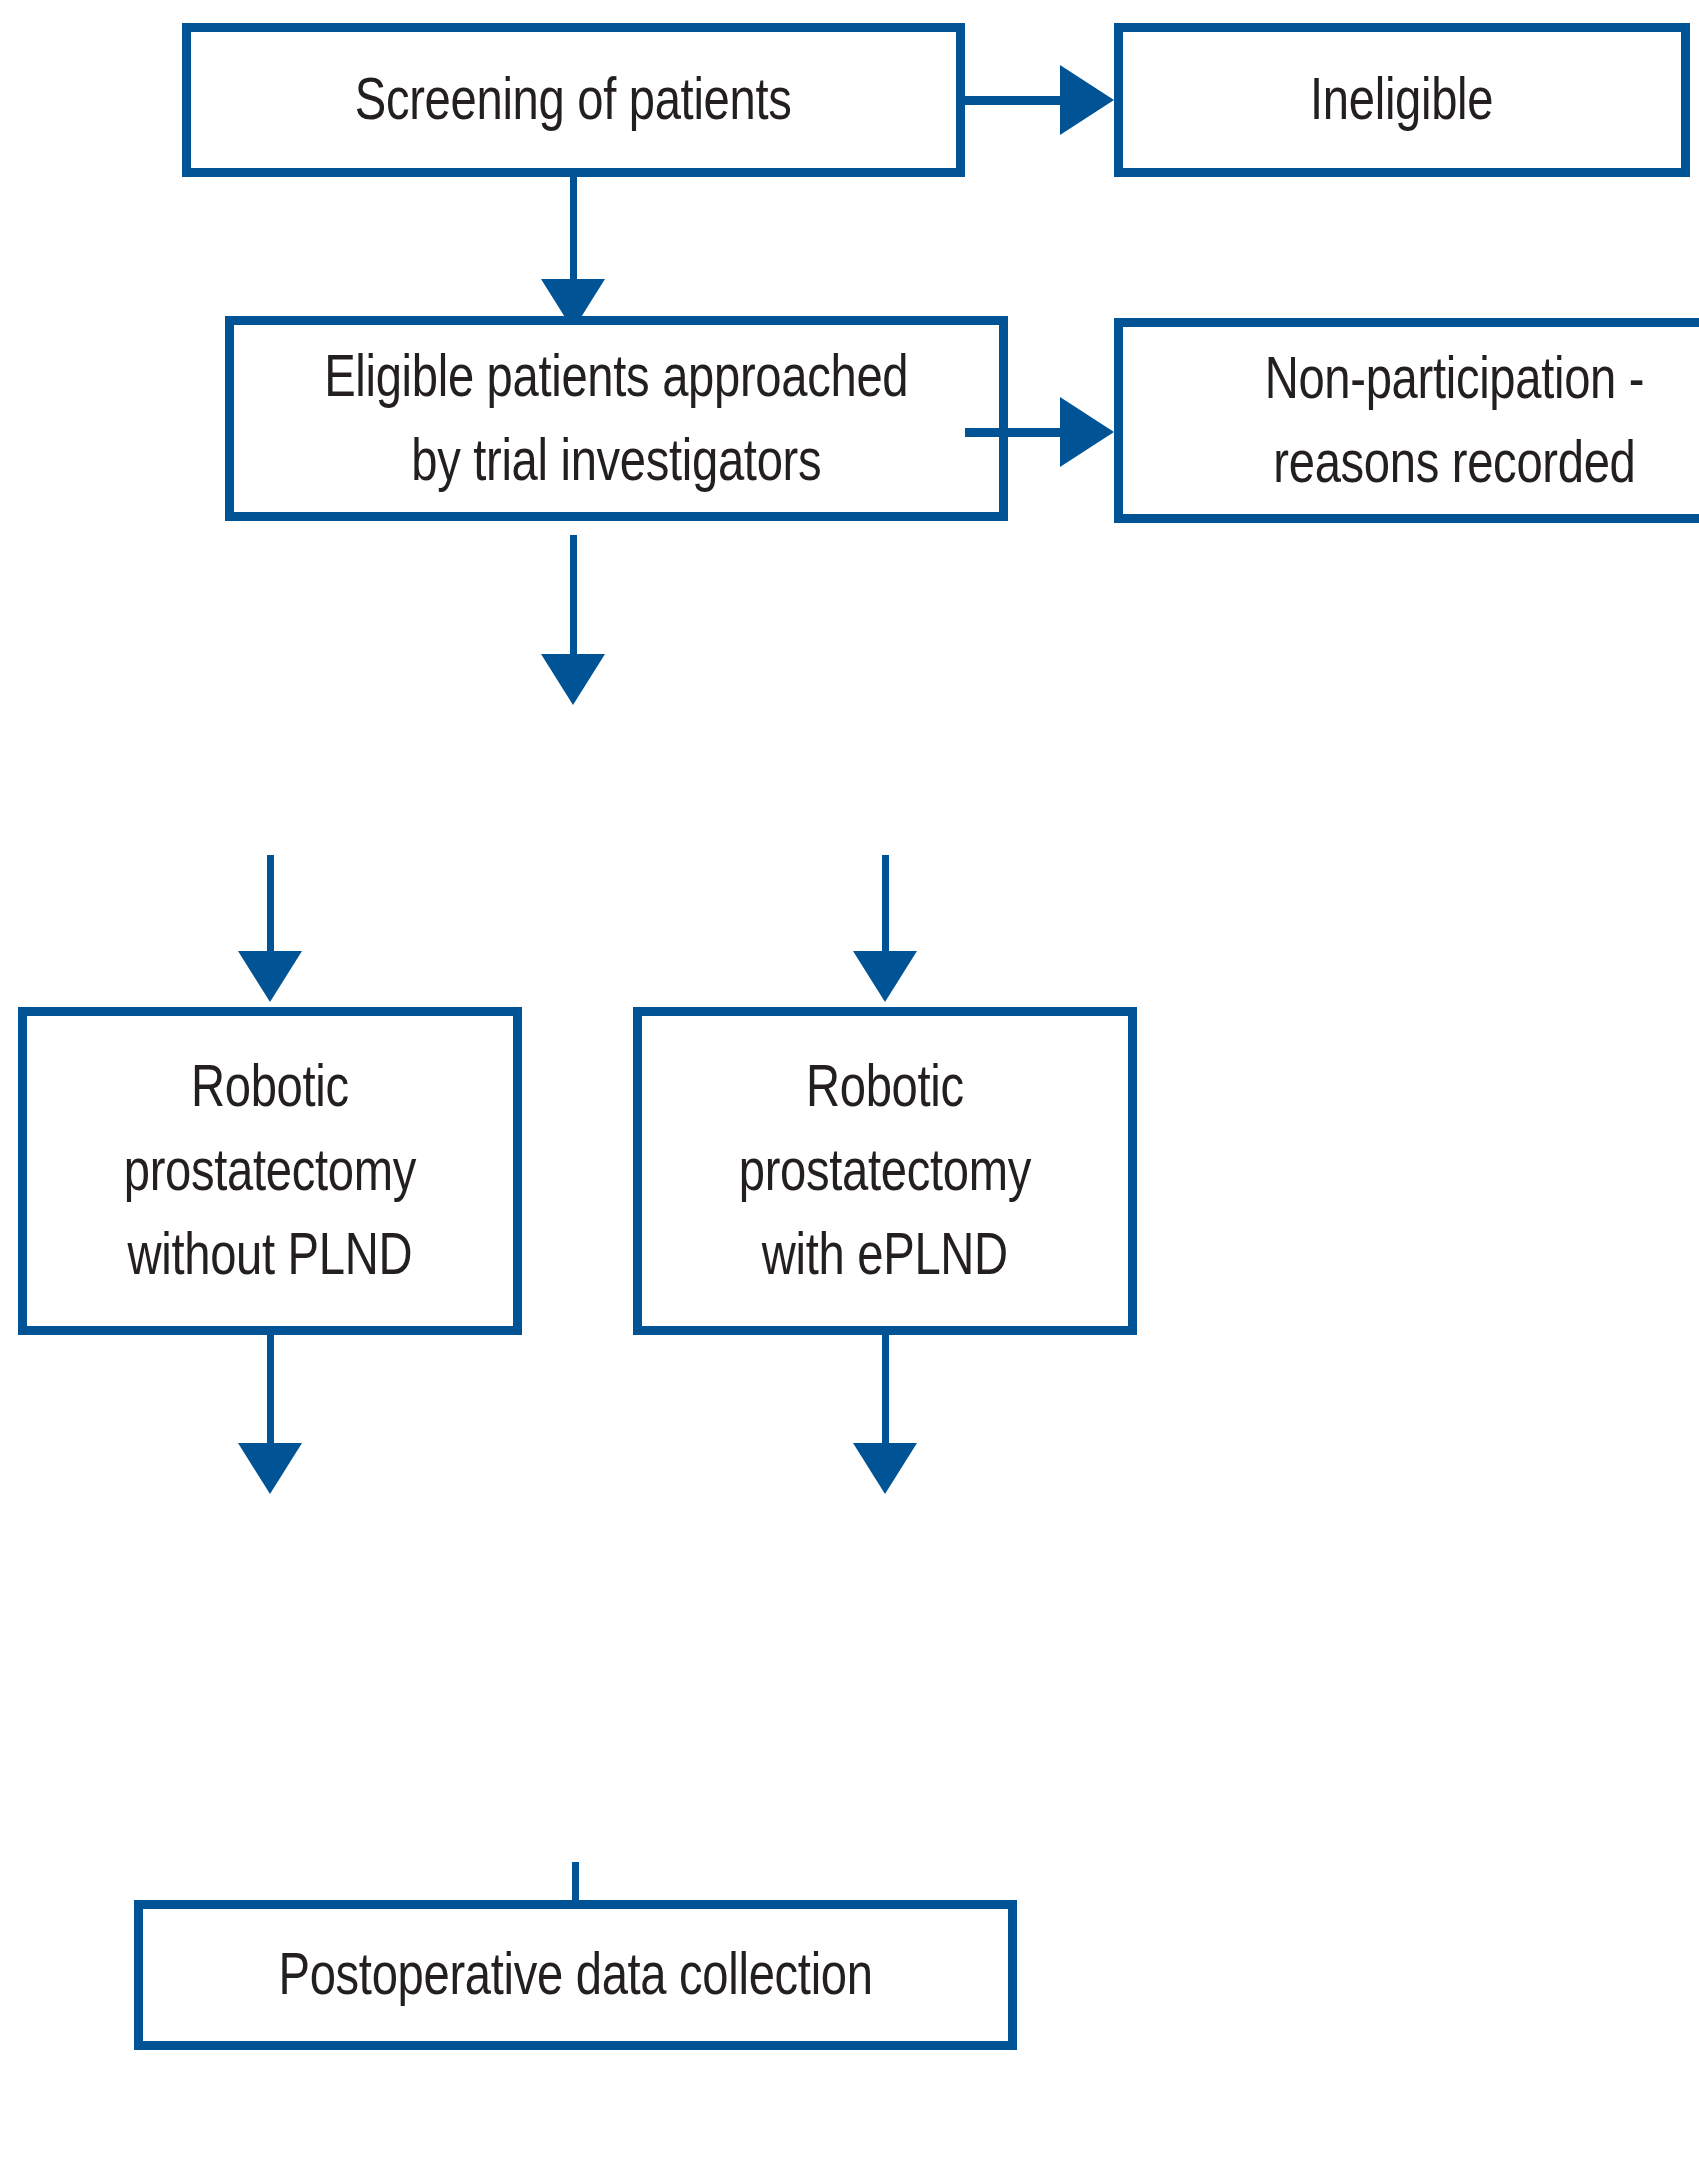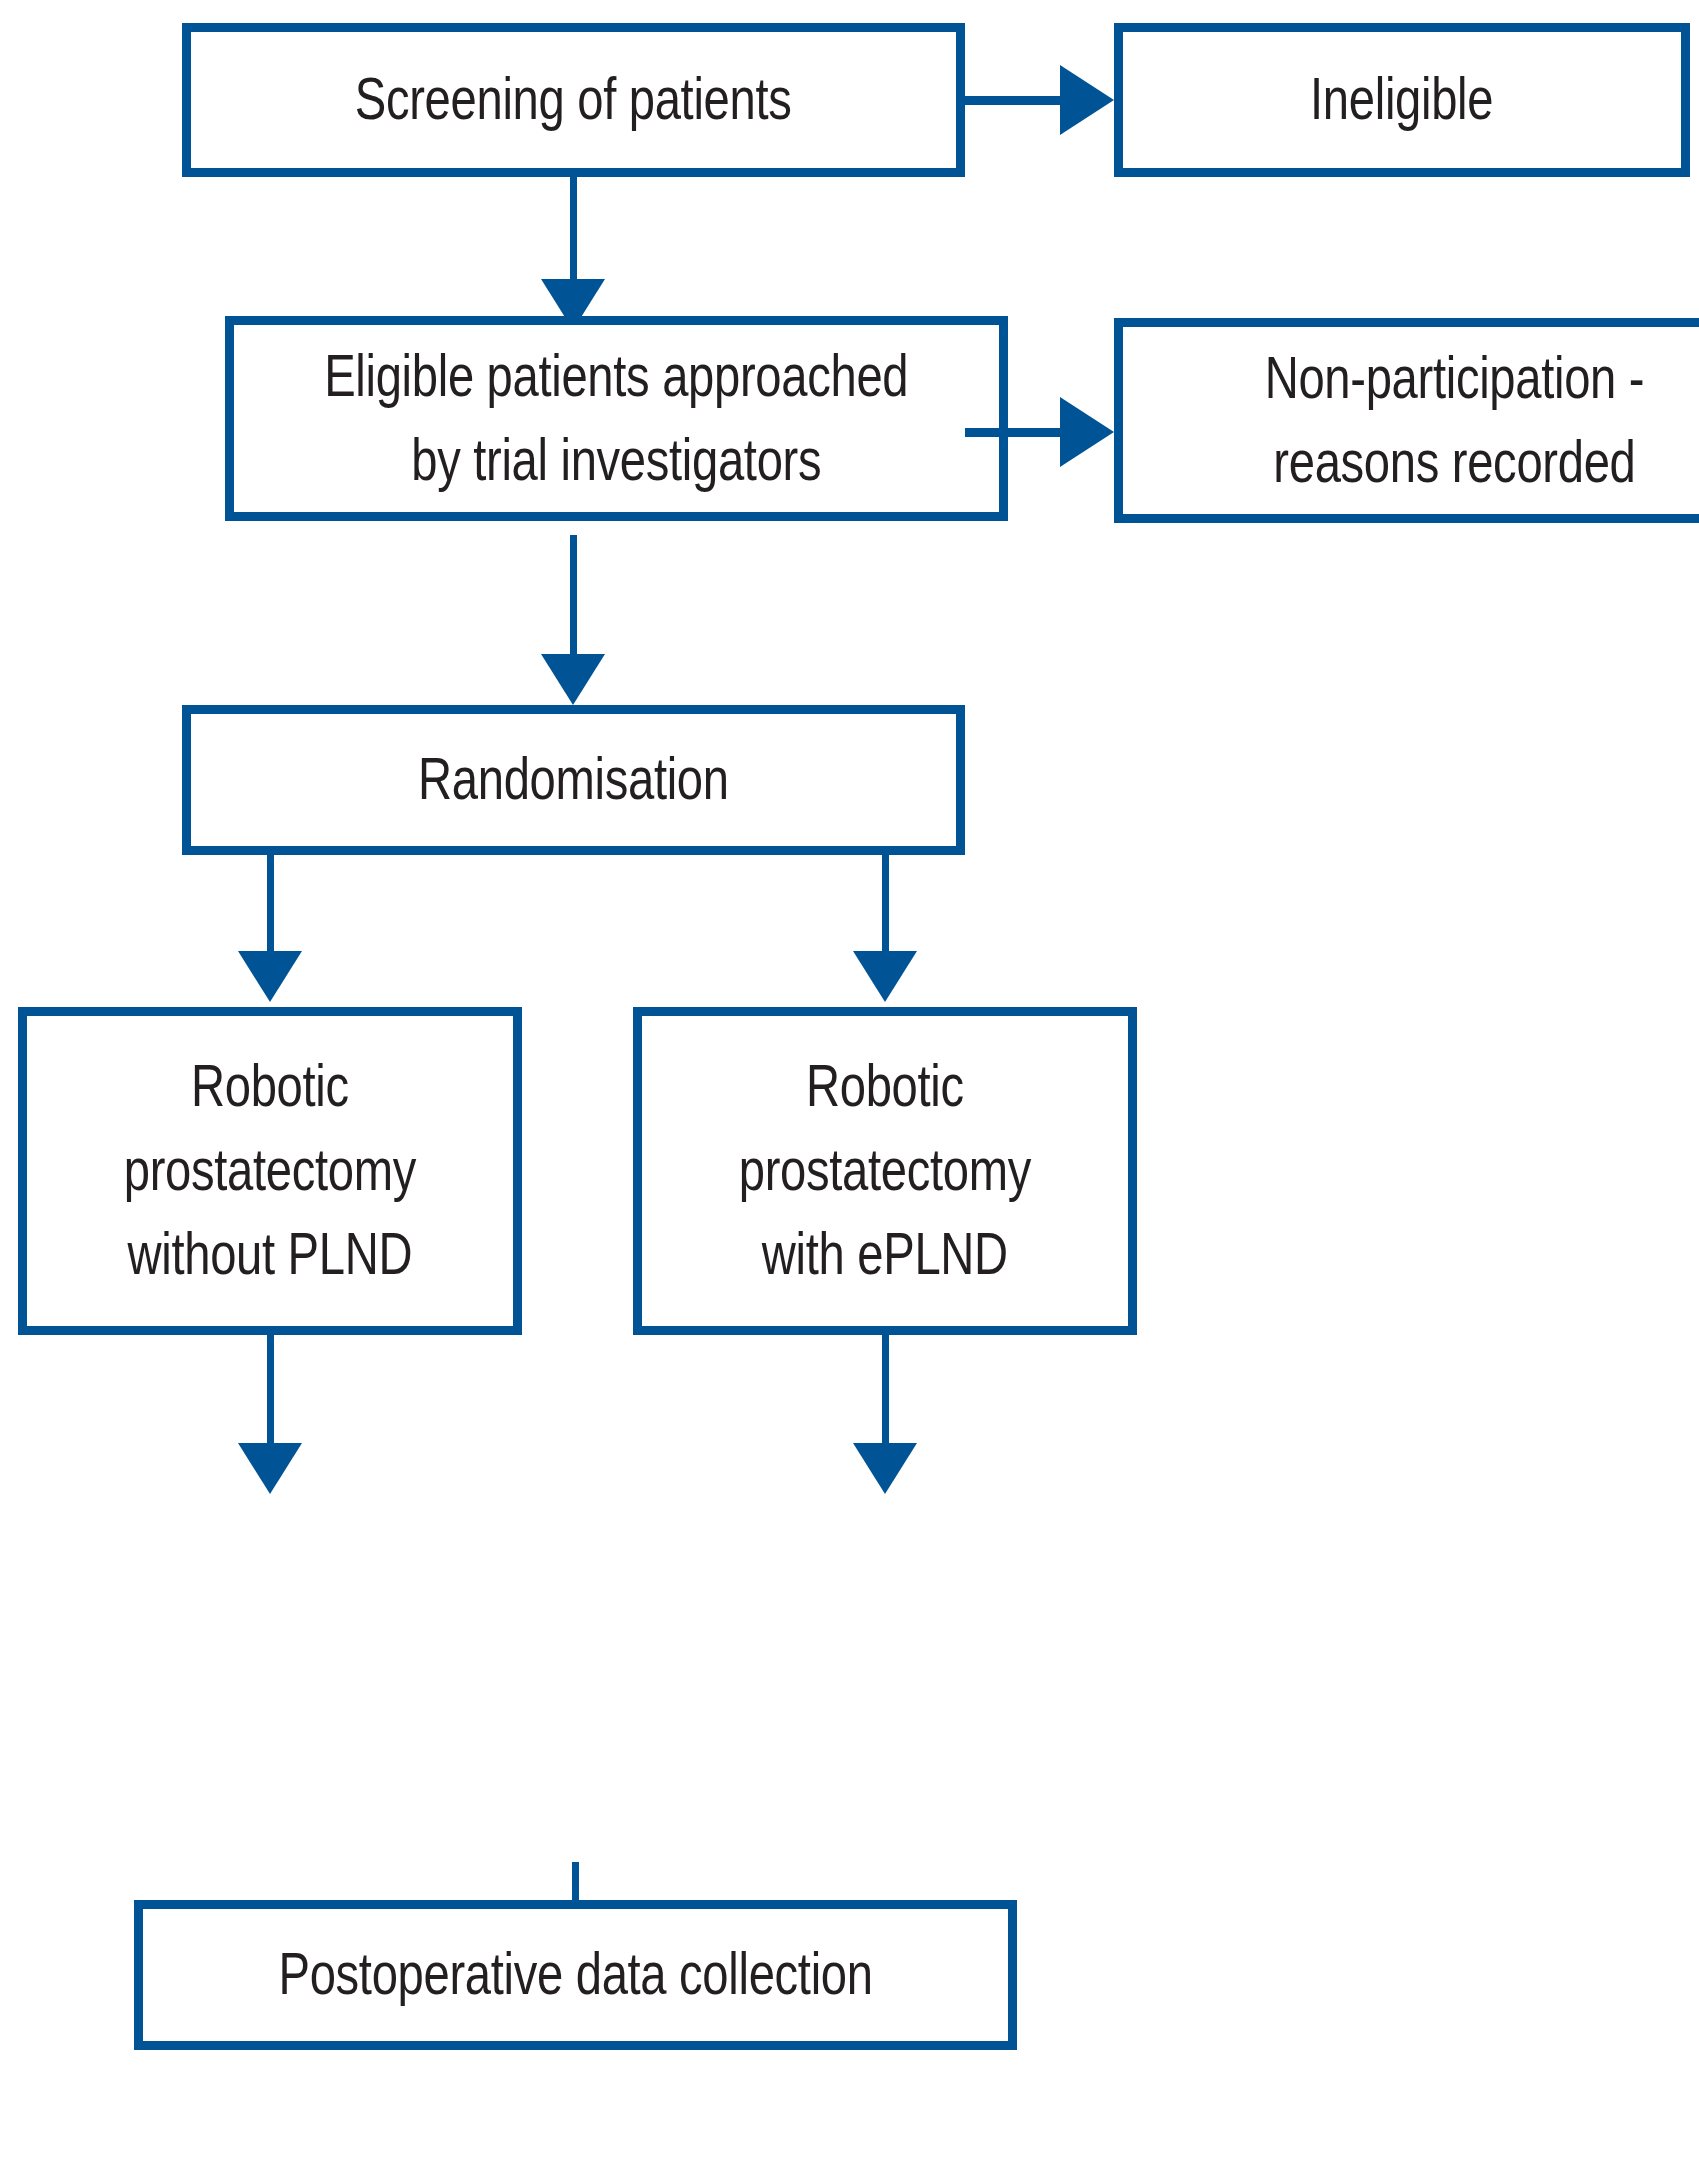--- a/index.html
+++ b/index.html
@@ -100,23 +100,20 @@
     <span class="label">Non-participation -
 reasons recorded</span>
   </div>
 
   <div class="hline" style="left:965px; top:428px; width:107px;"></div>
   <div class="arrow-right" style="left:1060px; top:397px;"></div>
 
   <div class="vline" style="left:570px; top:535px; height:164px;"></div>
   <div class="arrow-down" style="left:541px; top:654px;"></div>
 
-  <div class="node" style="left:182px; top:705px; width:783px; height:150px;">
-    <span class="label">Randomisation</span>
-  </div>
 
   <div class="vline" style="left:267px; top:855px; height:107px;"></div>
   <div class="arrow-down" style="left:238px; top:951px;"></div>
 
   <div class="vline" style="left:882px; top:855px; height:107px;"></div>
   <div class="arrow-down" style="left:853px; top:951px;"></div>
 
   <div class="node" style="left:18px; top:1007px; width:504px; height:328px;">
     <span class="label">Robotic
 prostatectomy

